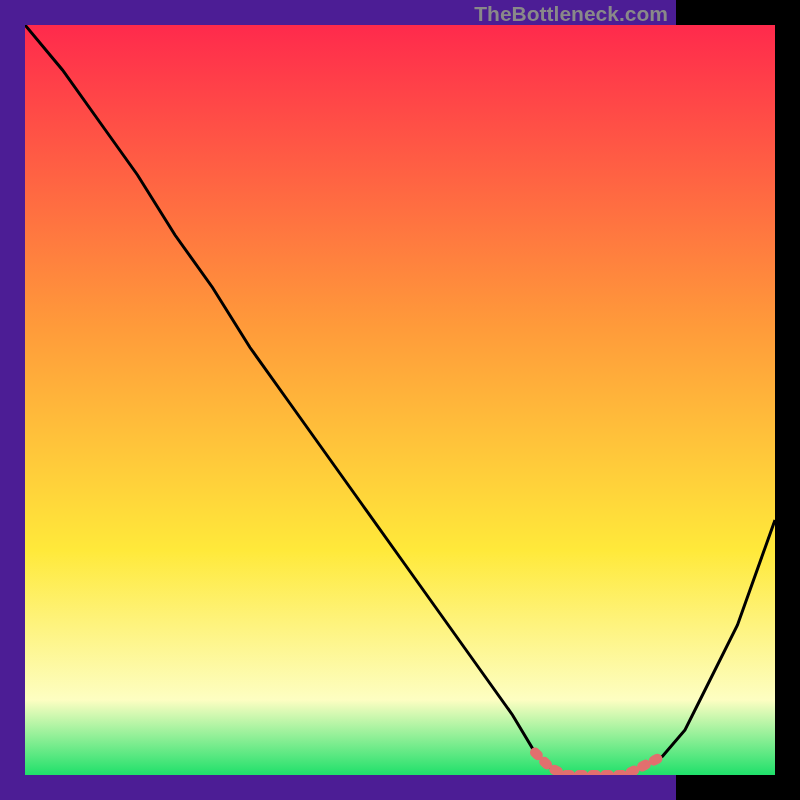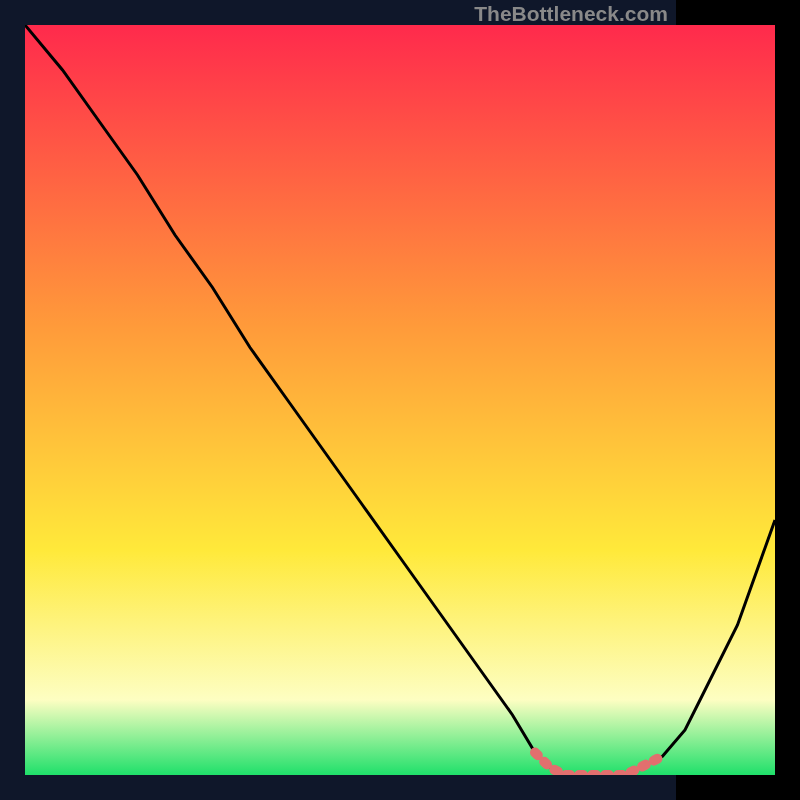--- a/index.html
+++ b/index.html
@@ -7,21 +7,21 @@
     padding: 0;
     width: 800px;
     height: 800px;
     background: #000;
     overflow: hidden;
   }
   .outer {
     position: relative;
     width: 676px;
     height: 800px;
-    background: #0f172a;
+    background: #4c1d95;
   }
   .attribution {
     position: absolute;
     top: 2px;
     right: 8px;
     font-family: Arial, Helvetica, sans-serif;
     font-size: 21px;
     font-weight: bold;
     color: #898989;
     letter-spacing: 0px;

